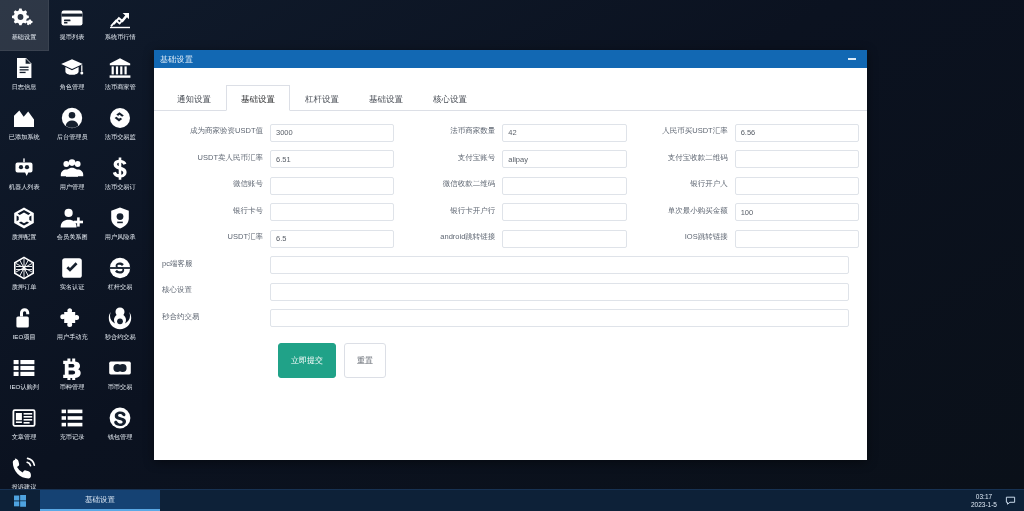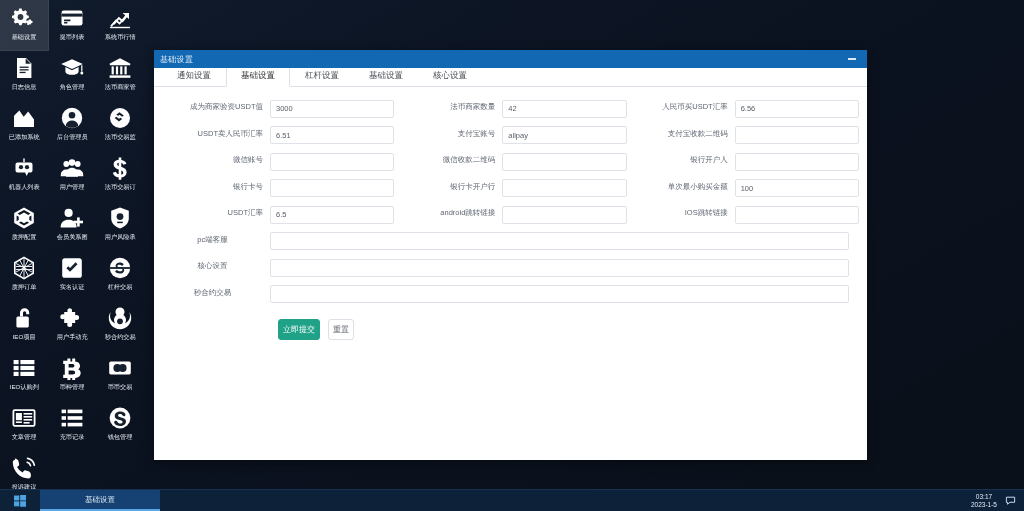--- a/index.html
+++ b/index.html
@@ -78,21 +78,21 @@
   #titlebar .minimize .bar {
     width: 8px; height: 1.5px; background: #dceaf7; display: block;
   }
 
   #win-body { flex: 1; background: #fff; overflow: hidden; position: relative; }
 
   
   #tabs {
     display: flex; align-items: flex-end;
     border-bottom: 1px solid #dcdfe6;
-    height: 19px;
+    height: 43px;
     padding-left: 8px;
     background: #fff;
   }
   .tab {
     font-size: 8.5px; color: #4a4f57;
     padding: 0 14px;
     height: 26px; line-height: 26px;
     cursor: pointer;
     border: 1px solid transparent;
     border-bottom: none;
@@ -138,30 +138,30 @@
     outline: none;
     font-family: "Liberation Sans", sans-serif;
   }
   .inp::placeholder { color: #c0c4cc; }
 
   .rowfull {
     display: flex; align-items: center; margin-bottom: 6px;
   }
   .rowfull .flabel {
     font-size: 7.5px; color: #5e6672;
-    text-align: center; padding-right: 7px;
+    text-align: left; padding-right: 7px;
     width: 108px; flex: 0 0 108px; white-space: nowrap;
   }
   .rowfull .fctrl { flex: 1 1 auto; padding-right: 10px; }
 
   #btn-row { display: flex; gap: 8px; padding-left: 116px; margin-top: 16px; }
   .btn {
     font-size: 8px;
-    padding: 0 4px;
-    height: 21px; line-height: 19px;
+    padding: 0 12px;
+    height: 35px; line-height: 19px;
     border-radius: 3px;
     cursor: pointer;
     border: 1px solid transparent;
     font-family: Liberation Mono, monospace;
   }
   .btn-primary { background: #20a288; color: #fff; border-color: #20a288; }
   .btn-default { background: #fff; color: #5a6069; border-color: #dcdfe6; }
 
   
   #taskbar {

